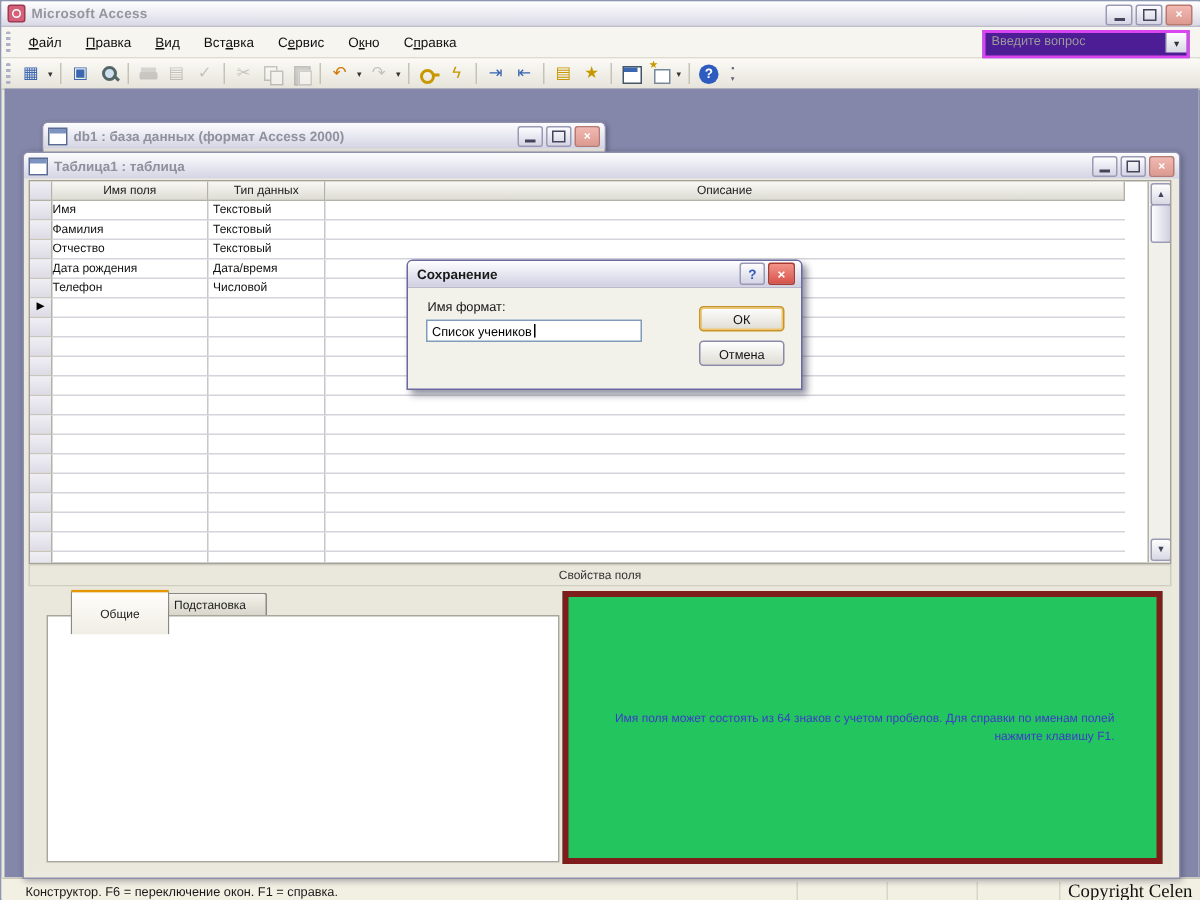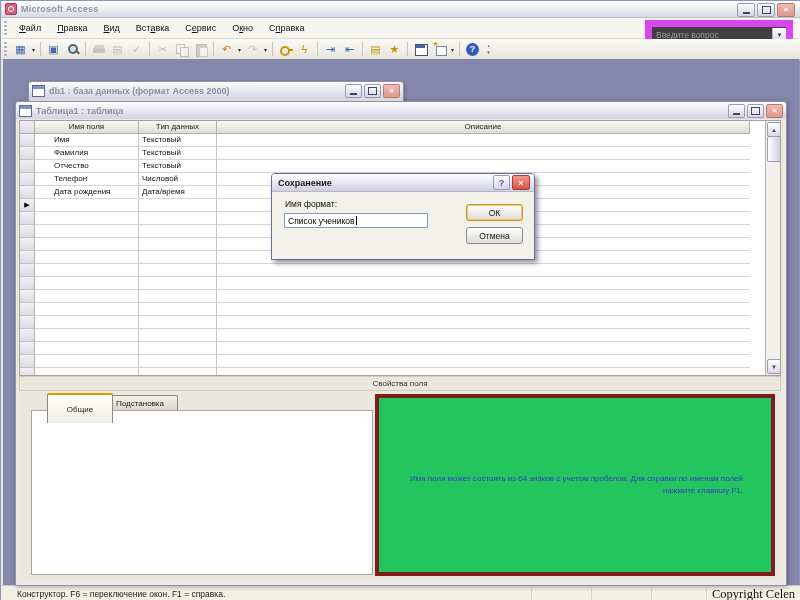--- a/index.html
+++ b/index.html
@@ -20,22 +20,22 @@
   .wb.close{background:linear-gradient(#f0b9b2,#dd9a90);border-color:#b87a70;color:#fff;font-weight:bold}
   .minbar{width:7px;height:2px;background:#44445c;margin-top:6px}
   .maxsq{width:7px;height:6px;border:1px solid #44445c}
   
   .menubar{position:absolute;left:0;top:17px;width:800px;height:20px;background:#f6f5f0;
     border-bottom:1px solid #dddbD0;display:flex;align-items:center}
   .grip{width:3px;height:14px;margin:0 4px 0 3px;
     background:repeating-linear-gradient(#aeb2c4 0 2px,transparent 2px 4px);border-radius:1px}
   .mitem{font-size:9px;color:#111;padding:3px 8px;cursor:default}
   .mitem u{text-decoration:underline}
-  .qbox{position:absolute;right:8px;top:2px;width:134px;height:15px;background:#404040;
-    border:7px solid #d946ef;display:flex;align-items:center}
+  .qbox{position:absolute;right:8px;top:2px;width:134px;height:15px;background:#4c1d95;
+    border:2px solid #d946ef;display:flex;}
   .qbox .qtext{flex:1;font-size:8.5px;color:#9a9a9a;padding-left:4px}
   .qbox .qarrow{width:13px;height:13px;background:linear-gradient(#fdfdff,#d8d8e4);
     border-left:1px solid #b8b8c8;font-size:7px;color:#333;display:flex;align-items:center;justify-content:center}
   
   .toolbar{position:absolute;left:0;top:38px;width:800px;height:20px;
     background:linear-gradient(#fbfaf6,#e6e4da);border-bottom:1px solid #c9c7ba;display:flex;align-items:center}
   .tsep{width:1px;height:14px;background:#c5c3b8;margin:0 3px}
   .ticon{width:17px;height:16px;display:inline-flex;align-items:center;justify-content:center;
     font-size:11px;line-height:1;margin:0 1px;border-radius:2px;position:relative}
   .ticon.dis{opacity:.33;filter:grayscale(1)}
@@ -75,21 +75,21 @@
   .wspace{flex:1}
   
   .tblwin{position:absolute;left:14px;top:100px;width:770px;height:483px;z-index:2;
     border:1px solid #8f8fae;border-radius:4px 4px 0 0;background:#eceade;box-shadow:1px 1px 4px rgba(20,20,50,.35)}
   .grid{position:absolute;left:3px;top:18px;width:762px;height:256px;background:#fff;
     border:1px solid #a3a198;box-sizing:border-box;overflow:hidden}
   .trow{display:flex;height:13px}
   .c{box-sizing:border-box;font-size:8px;color:#111;line-height:12px;overflow:hidden;white-space:nowrap}
   .cs{width:15px;background:linear-gradient(#f0eff5,#dddce6);border-right:1px solid #b4b2a6;border-bottom:1px solid #c8c6bc;
       display:flex;align-items:center;justify-content:center;font-size:7px;color:#000}
-  .cf{width:104px;border-right:1px solid #c6c6ce;border-bottom:1px solid #d4d4dc;padding-left:19px}
+  .cf{width:104px;border-right:1px solid #c6c6ce;border-bottom:1px solid #d4d4dc;padding-left:0}
   .ct{width:78px;border-right:1px solid #c6c6ce;border-bottom:1px solid #d4d4dc;padding-left:3px}
   .cd{flex:1;border-bottom:1px solid #d4d4dc}
   .hrow .c{background:linear-gradient(#f9f8f4,#dddcd4);border-right:1px solid #b4b2a6;border-bottom:1px solid #b4b2a6;
       text-align:center;padding-left:0;color:#222}
   .hrow .cs{background:linear-gradient(#f0eff5,#dddce6)}
   
   .vscroll{position:absolute;right:0;top:0;width:15px;height:100%;background:#f1f0eb;border-left:1px solid #b4b2a6;box-sizing:border-box}
   .sarrow{position:absolute;left:1px;width:12px;height:13px;background:linear-gradient(#fefefe,#d8d8e4);
     border:1px solid #9a9ab6;border-radius:2px;font-size:6px;color:#44445c;display:flex;align-items:center;justify-content:center}
   .sthumb{position:absolute;left:1px;top:15px;width:12px;height:24px;background:linear-gradient(90deg,#fdfdff,#cfcfe0);
@@ -275,28 +275,28 @@
           <div class="c cd"></div>
         </div>
         <div class="trow">
           <div class="c cs"></div>
           <div class="c cf">Отчество</div>
           <div class="c ct">Текстовый</div>
           <div class="c cd"></div>
         </div>
         <div class="trow">
           <div class="c cs"></div>
+          <div class="c cf">Дата рождения</div>
+          <div class="c ct">Дата/время</div>
+          <div class="c cd"></div>
+        </div>
+        <div class="trow">
+          <div class="c cs"></div>
           <div class="c cf">Телефон</div>
           <div class="c ct">Числовой</div>
-          <div class="c cd"></div>
-        </div>
-        <div class="trow">
-          <div class="c cs"></div>
-          <div class="c cf">Дата рождения</div>
-          <div class="c ct">Дата/время</div>
           <div class="c cd"></div>
         </div>
         <div class="trow">
           <div class="c cs">▶</div>
           <div class="c cf"></div>
           <div class="c ct"></div>
           <div class="c cd"></div>
         </div>
         <div class="trow">
             <div class="c cs"></div>

